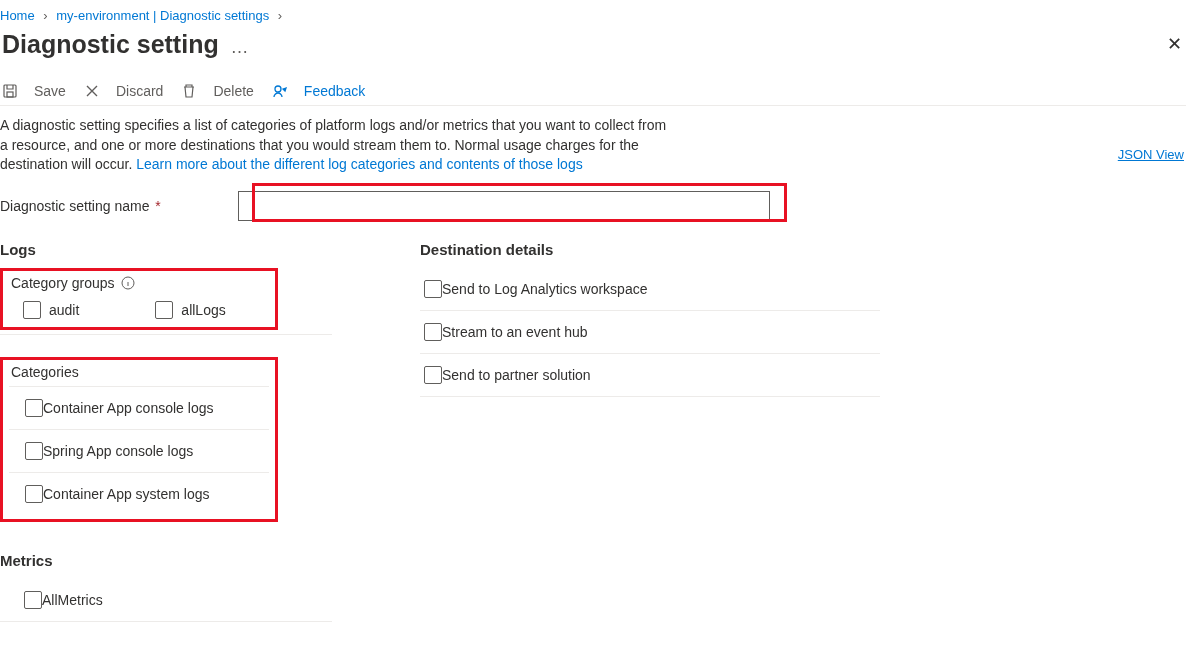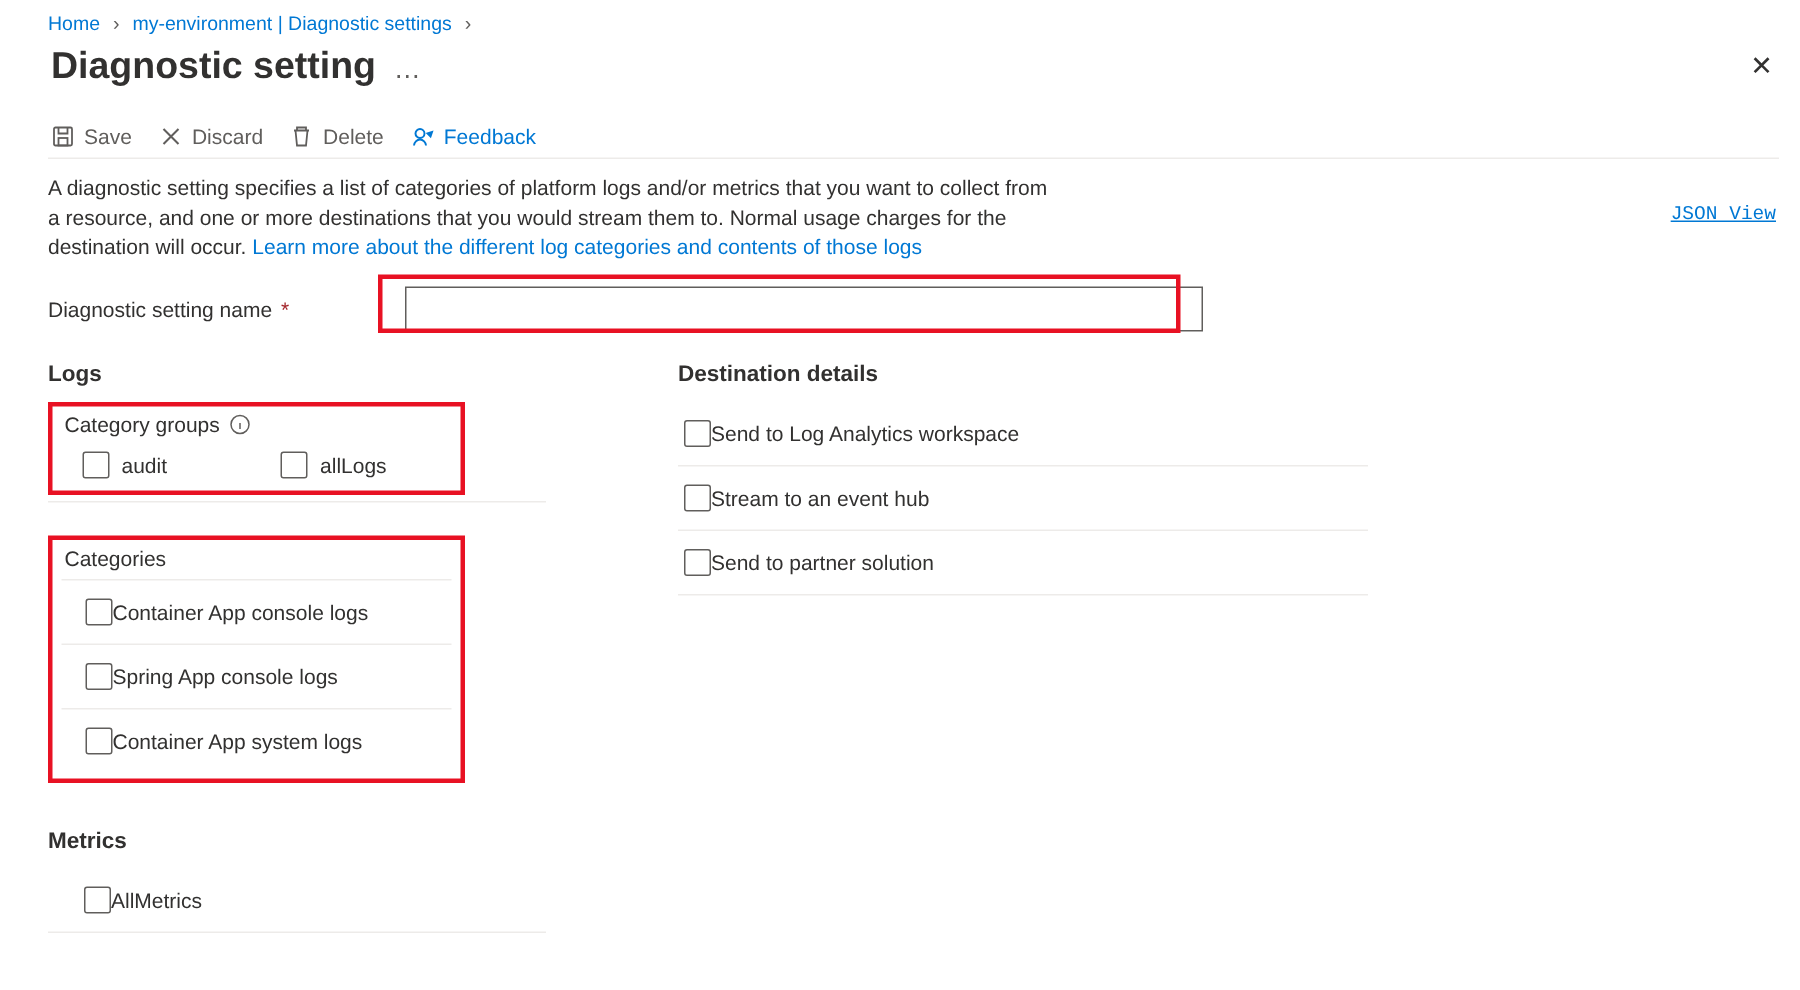--- a/index.html
+++ b/index.html
@@ -3,35 +3,35 @@
 <meta charset="utf-8">
 <style>
   :root{
     --azure-blue:#0078d4;
     --text:#323130;
     --grey:#605e5c;
     --light:#edebe9;
     --callout-red:#e81123;
   }
   html,body{margin:0;padding:0;font-family:"Segoe UI",Arial,sans-serif;font-size:14px;color:var(--text);background:#fff;}
-  .page{width:1200px;height:660px;box-sizing:border-box;padding:8px 14px 14px 32px;position:relative;}
+  .page{width:1200px;height:660px;box-sizing:border-box;padding:8px 14px 14px 0;position:relative;}
   .breadcrumb{font-size:13px;color:var(--grey);margin-bottom:6px;}
   .breadcrumb a{color:var(--azure-blue);text-decoration:none;}
   .breadcrumb .sep{margin:0 5px;color:var(--grey);}
   .title-row{display:flex;align-items:center;justify-content:space-between;}
   h1{font-size:25px;font-weight:700;margin:0 0 0 2px;display:inline-block;}
   .title-more{font-size:18px;color:var(--grey);margin-left:8px;}
   .close{font-size:18px;color:#323130;padding:4px;}
   .toolbar{display:flex;align-items:center;gap:18px;margin-top:18px;padding:6px 2px;border-bottom:1px solid var(--light);}
-  .tbtn{display:inline-flex;align-items:center;gap:6px;color:var(--grey);font-size:14px;}
+  .tbtn{display:inline-flex;align-items:center;gap:16px;color:var(--grey);font-size:14px;}
   .tbtn.fb{color:var(--azure-blue);}
   .icon16{width:16px;height:16px;display:inline-block;}
   .desc{margin-top:10px;max-width:670px;line-height:1.4;}
   .desc a{color:var(--azure-blue);text-decoration:none;}
-  .json-view{position:absolute;right:16px;top:135px;color:var(--azure-blue);font-size:13px;font-family:Liberation Mono, monospace;}
+  .json-view{position:absolute;right:16px;top:147px;color:var(--azure-blue);font-size:13px;}
   .name-row{display:flex;align-items:center;margin-top:16px;}
   .name-label{width:238px;}
   .req{color:#a4262c;margin-left:2px;}
   .name-input{width:518px;height:24px;border:1px solid #605e5c;outline:1px;padding:2px 6px;font-size:14px;}
   .name-callout{position:absolute;left:252px;top:183px;width:529px;height:33px;border:3px solid var(--callout-red);pointer-events:none;}
   .columns{display:flex;margin-top:12px;gap:40px;}
   .col{flex:1;min-width:0;}
   .section-title{font-weight:600;font-size:15px;margin:8px 0 10px 0;}
   .subhead{font-size:14px;color:var(--text);padding:4px 2px 6px 2px;display:flex;align-items:center;gap:6px;}
   .cg-frame{border:3px solid var(--callout-red);padding:0 6px 6px 6px;width:278px;box-sizing:border-box;margin-left:0;}

